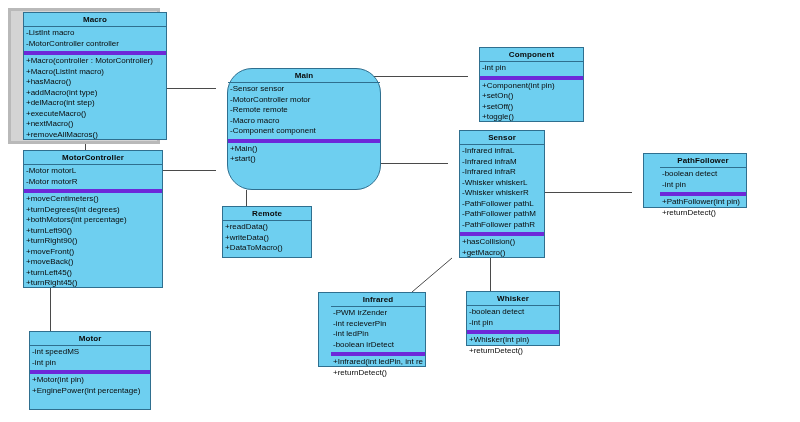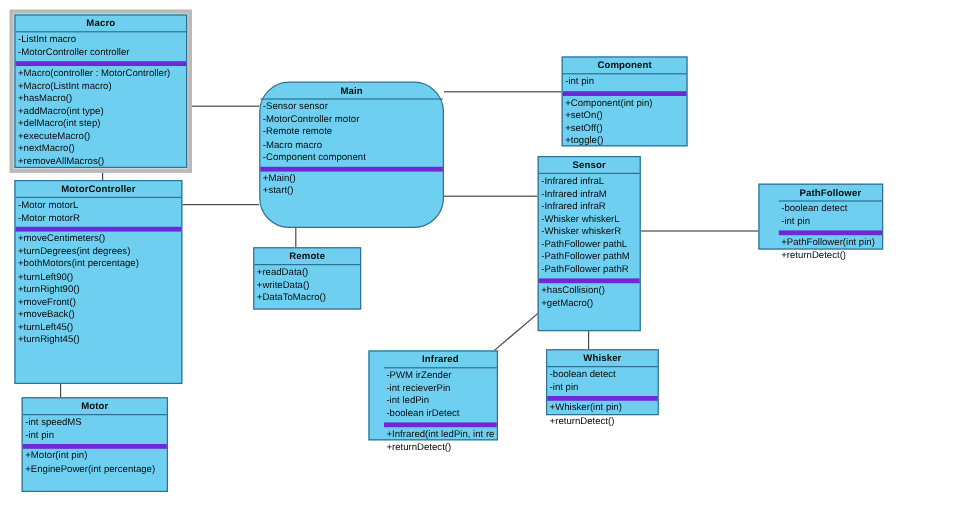--- a/index.html
+++ b/index.html
@@ -32,20 +32,21 @@
   }
   
   .uml {
     position: absolute;
     background: #6ecff0;
     border: 1px solid #2f6f8f;
     box-sizing: border-box;
     font-size: 8px;
     line-height: 10.5px;
     color: #0a0a0a;
+    margin-left: 11px;
   }
   .uml .title {
     text-align: center;
     font-weight: bold;
     font-size: 8px;
     line-height: 11px;
     padding: 1px 2px;
     border-bottom: 1px solid #2f6f8f;
     letter-spacing: 0.1px;
   }
@@ -108,21 +109,21 @@
       <div class="row">+Macro(ListInt macro)</div>
       <div class="row">+hasMacro()</div>
       <div class="row">+addMacro(int type)</div>
       <div class="row">+delMacro(int step)</div>
       <div class="row">+executeMacro()</div>
       <div class="row">+nextMacro()</div>
       <div class="row">+removeAllMacros()</div>
     </div>
   </div>
 
-  <div class="uml" style="left:12px; top:150px; width:140px; height:170px;">
+  <div class="uml" style="left:12px; top:150px; width:140px; height:138px;">
     <div class="title">MotorController</div>
     <div class="compartment">
       <div class="row">-Motor motorL</div>
       <div class="row">-Motor motorR</div>
     </div>
     <div class="compartment">
       <div class="row">+moveCentimeters()</div>
       <div class="row">+turnDegrees(int degrees)</div>
       <div class="row">+bothMotors(int percentage)</div>
       <div class="row">+turnLeft90()</div>
@@ -176,21 +177,21 @@
       <div class="row">-int pin</div>
     </div>
     <div class="compartment">
       <div class="row">+Component(int pin)</div>
       <div class="row">+setOn()</div>
       <div class="row">+setOff()</div>
       <div class="row">+toggle()</div>
     </div>
   </div>
 
-  <div class="uml" style="left:448px; top:130px; width:86px; height:146px;">
+  <div class="uml" style="left:448px; top:130px; width:86px; height:128px;">
     <div class="title">Sensor</div>
     <div class="compartment">
       <div class="row">-Infrared infraL</div>
       <div class="row">-Infrared infraM</div>
       <div class="row">-Infrared infraR</div>
       <div class="row">-Whisker whiskerL</div>
       <div class="row">-Whisker whiskerR</div>
       <div class="row">-PathFollower pathL</div>
       <div class="row">-PathFollower pathM</div>
       <div class="row">-PathFollower pathR</div>

